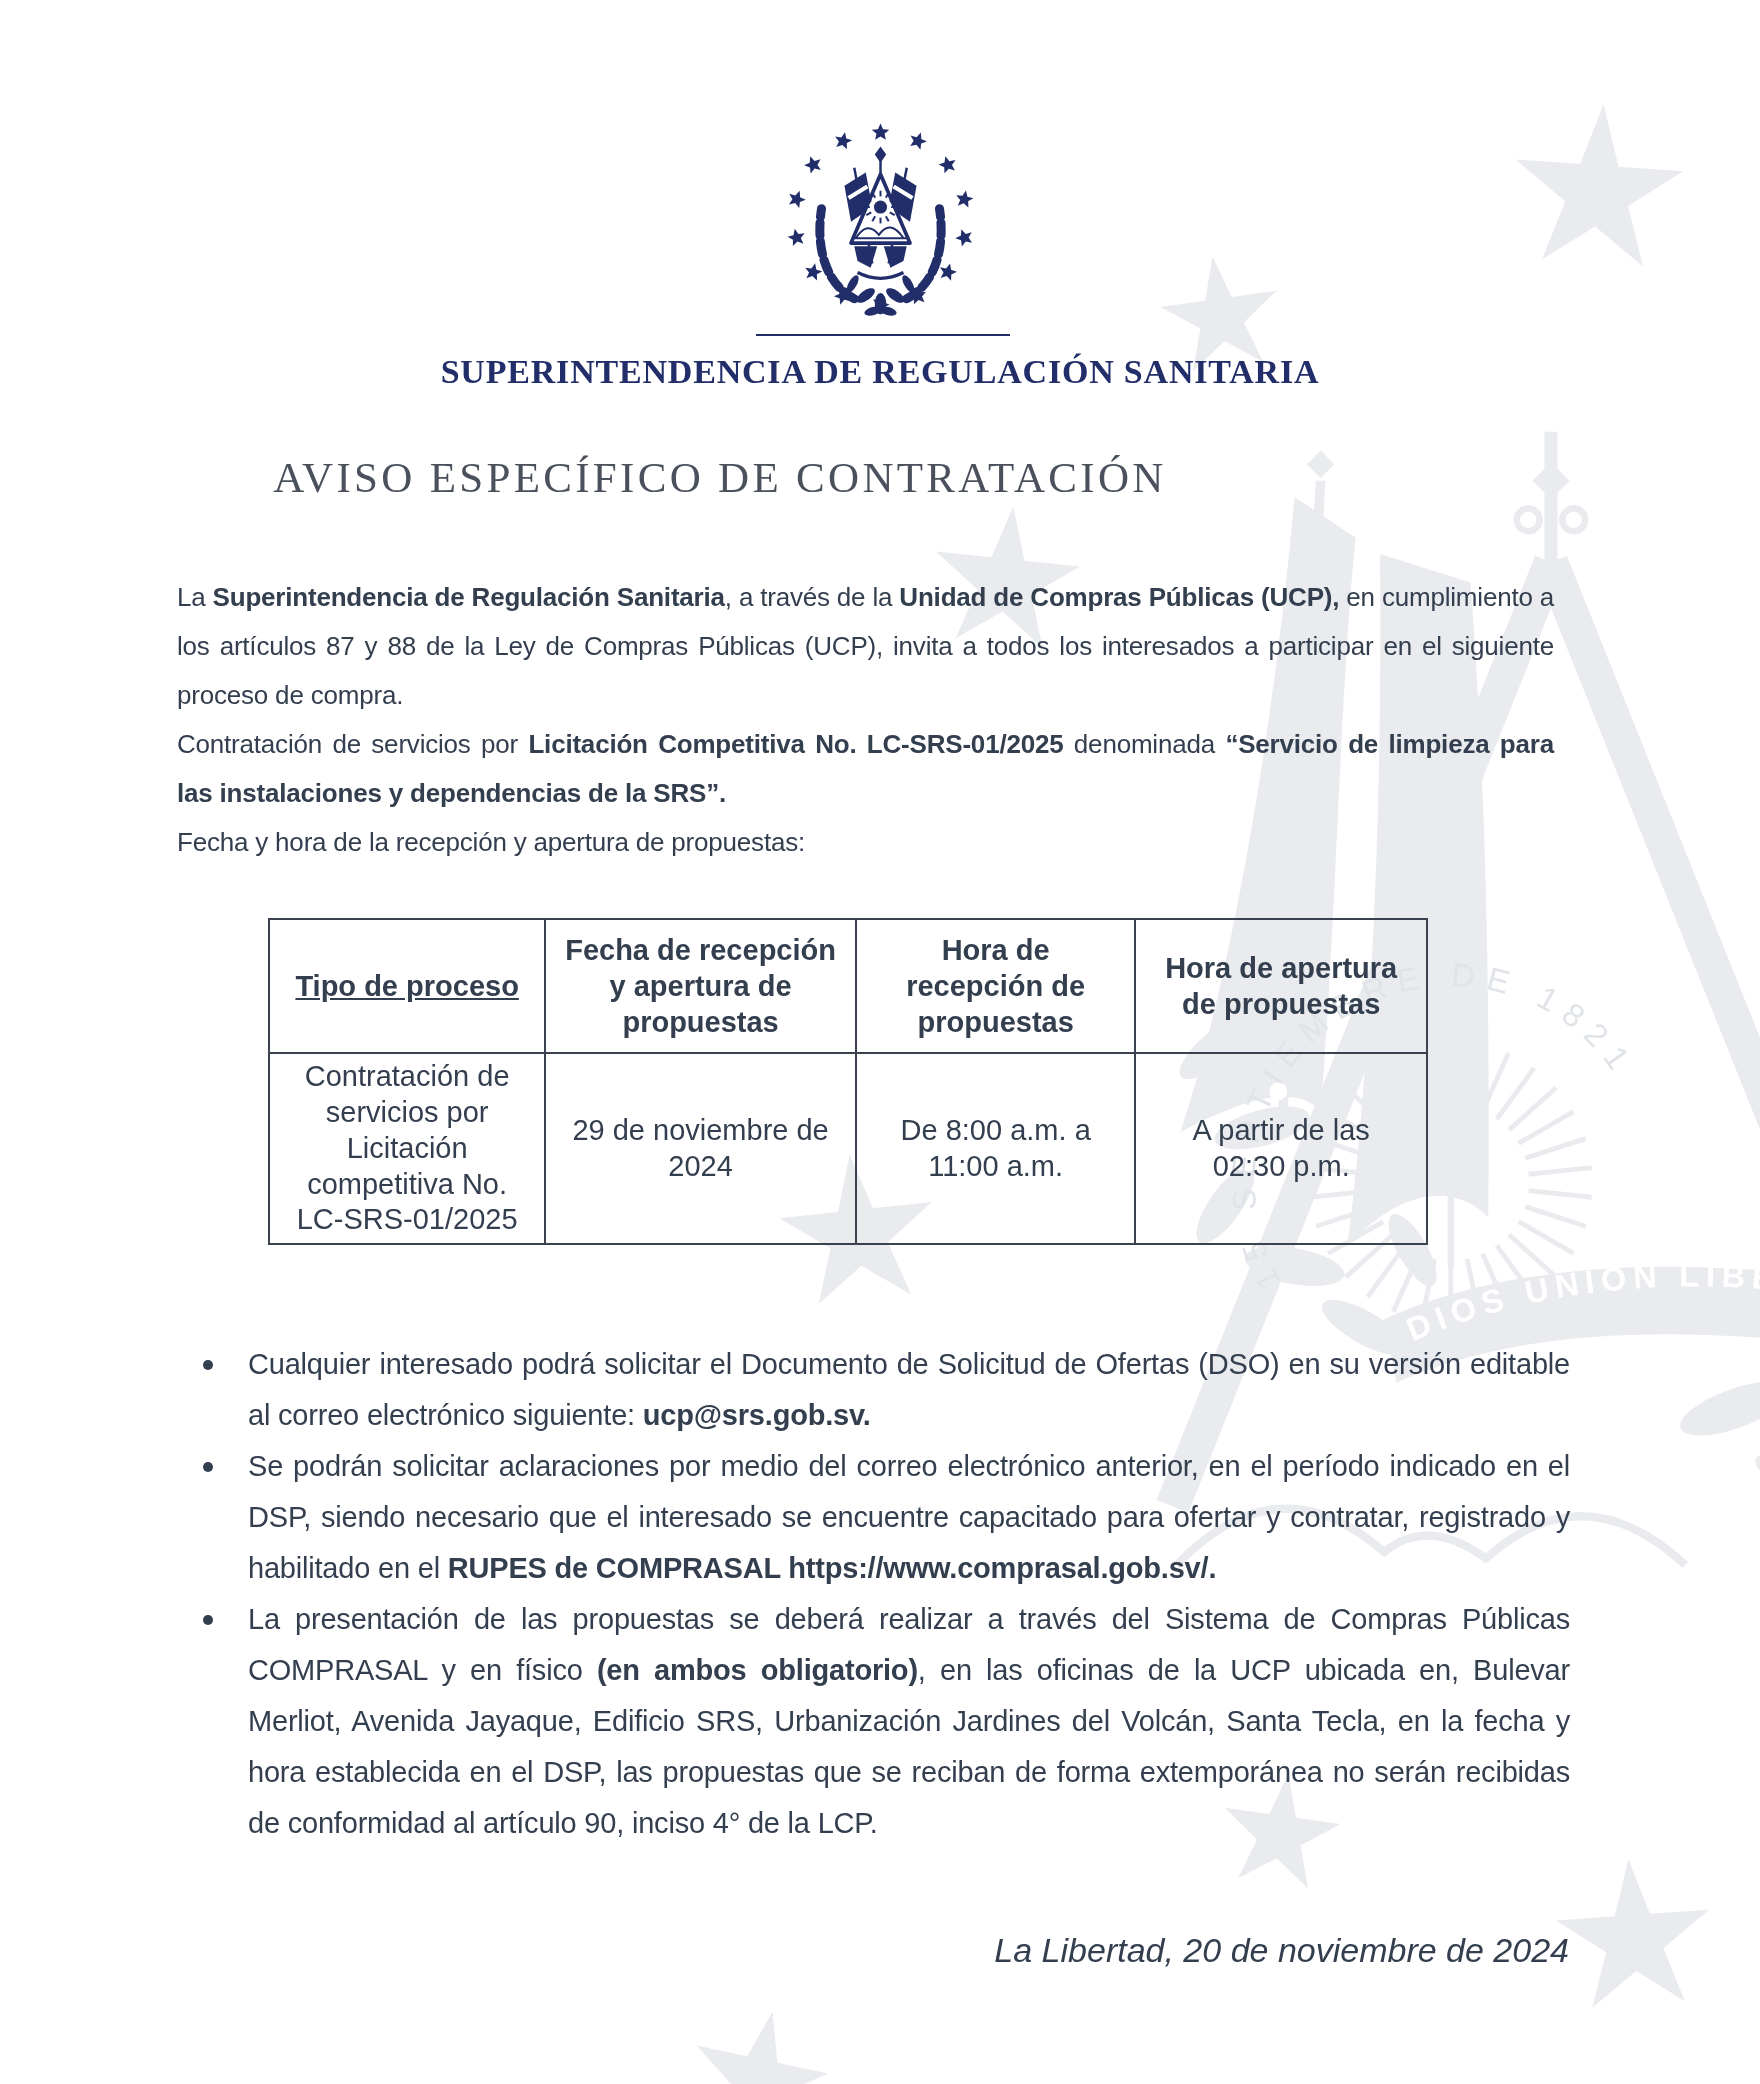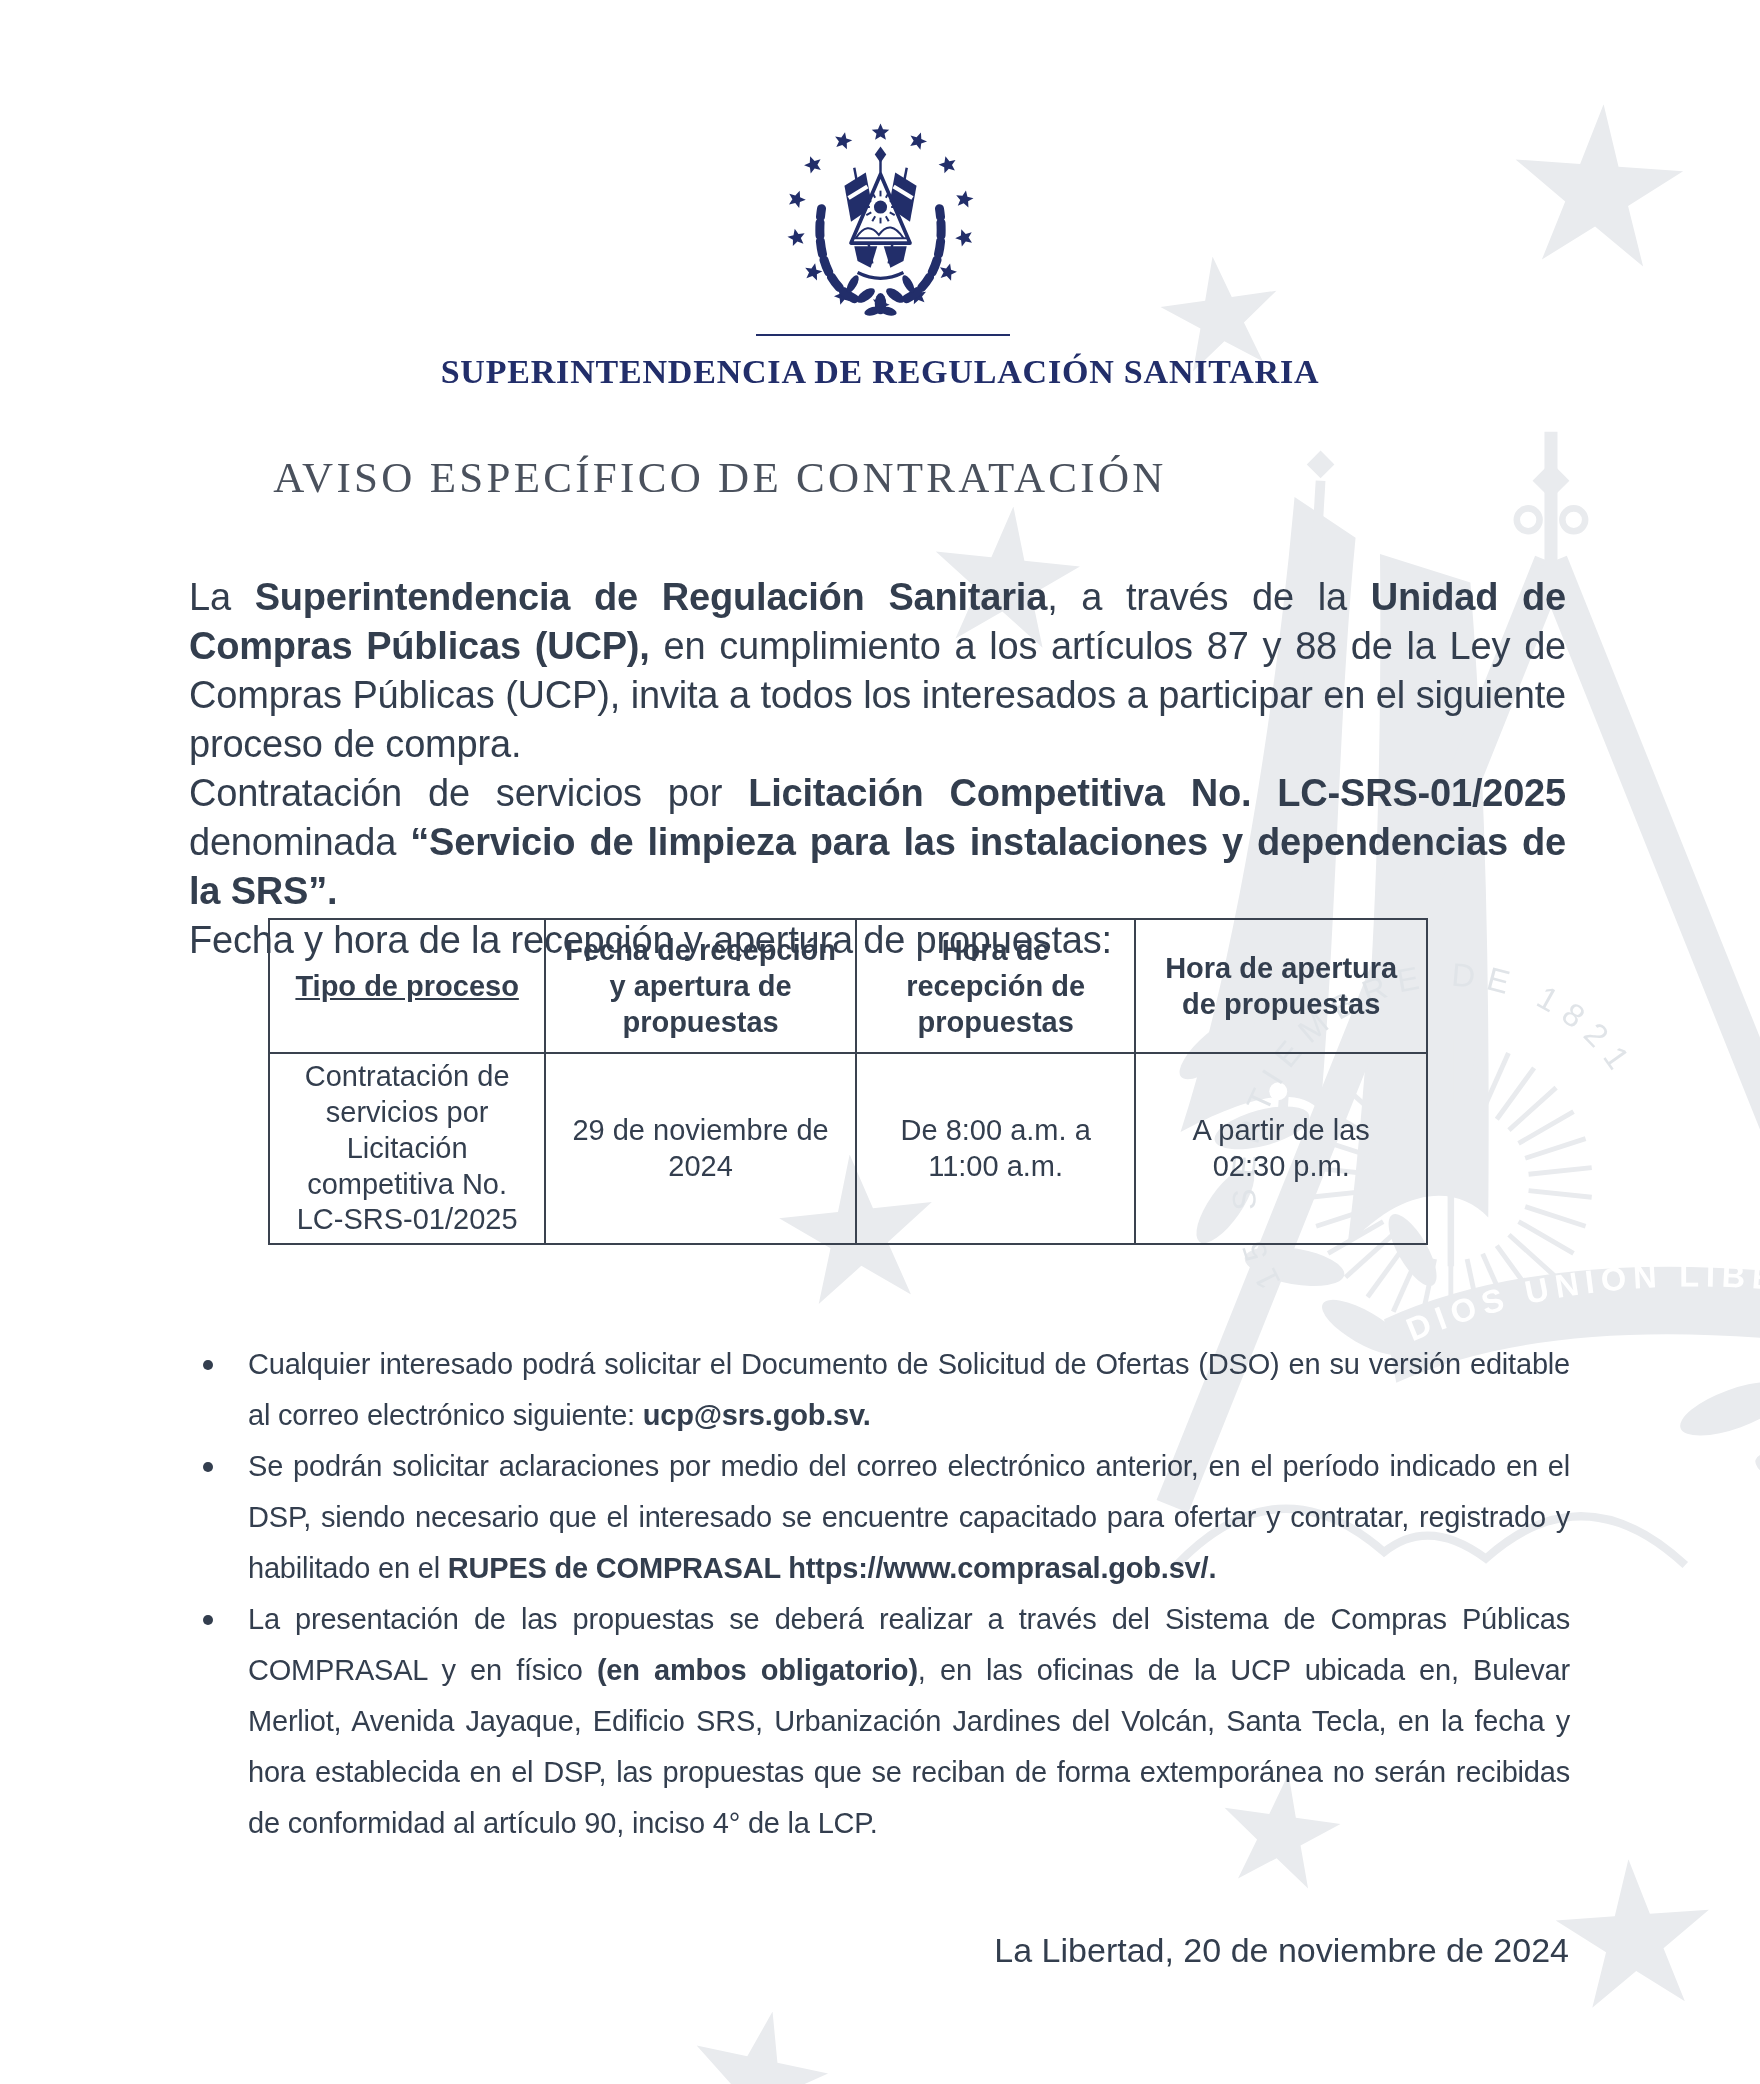--- a/index.html
+++ b/index.html
@@ -18,41 +18,41 @@
   .ws7{left:688px;top:2010px;width:140px;height:140px;transform:rotate(12deg);}
   .wm-emblem{position:absolute;left:1034px;top:383px;width:806px;height:1270px;}
   
   .hdr-emblem{position:absolute;left:774px;top:112px;width:213px;height:213px;z-index:1;}
   .divider{position:absolute;left:756px;top:334px;width:254px;height:2.4px;background:#222e6a;z-index:1;}
   .org-title{position:absolute;left:0;top:353px;width:1760px;text-align:center;z-index:1;
     font-family:"Liberation Serif",serif;font-weight:700;font-size:34px;letter-spacing:0.8px;color:#222e6a;}
   .doc-title{position:absolute;left:0;top:453px;width:1440px;text-align:center;z-index:1;
     font-family:"Liberation Serif",serif;font-weight:400;font-size:43px;letter-spacing:3.3px;color:#4a515d;}
   
-  .intro{position:absolute;left:189px;top:573px;width:1377px;z-index:1;
-    font-size:38px;line-height:49px;letter-spacing:-0.2px;text-align:justify;}
+  .intro{position:absolute;left:177px;top:573px;width:1377px;z-index:1;
+    font-size:26px;line-height:49px;letter-spacing:-0.2px;text-align:justify;}
   .intro p{margin:0;}
   .b{font-weight:700;}
   
   .proc-table{position:absolute;left:268px;top:918px;width:1160px;z-index:1;
     border-collapse:collapse;font-size:29px;color:#333e4e;}
   .proc-table th,.proc-table td{border:2.4px solid #3a424f;text-align:center;vertical-align:middle;
     padding:4.9px 18px;line-height:1.25;}
   .proc-table thead th{height:122px;font-weight:700;}
   .proc-table tbody td{height:179px;font-weight:400;line-height:1.24;}
   .c1{width:269px;text-decoration:underline;} .c2{width:321px;margin-top:21px;} .c3{width:277px;} .c4{width:294px;}
   
   .bullets{position:absolute;left:193px;top:1339px;width:1377px;z-index:1;
     list-style:none;margin:0;padding:0;}
   .bullets li{position:relative;padding-left:55px;margin:0;
     font-size:29px;line-height:51px;letter-spacing:-0.2px;text-align:justify;}
   .bullets li::before{content:"";position:absolute;left:9.8px;top:21px;width:9.8px;height:9.8px;
     border-radius:50%;background:#333e4e;}
   
-  .date-line{position:absolute;right:191px;top:1931px;z-index:1;font-size:34px;color:#333e4e;}
+  .date-line{position:absolute;right:191px;top:1931px;z-index:1;font-size:34px;color:#333e4e;font-style:italic;}
 </style>
 </head>
 <body>
 
 <div class="page">
 
   <div class="wm">
     <div class="wm-star ws1"></div>
     <div class="wm-star ws2"></div>
     <div class="wm-star ws3"></div>

